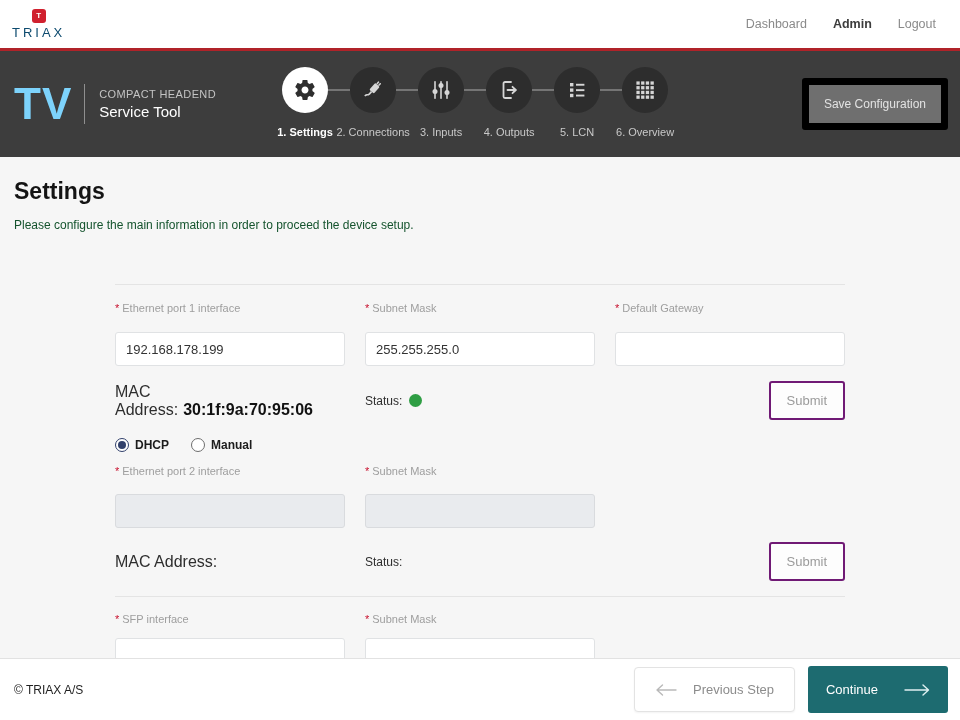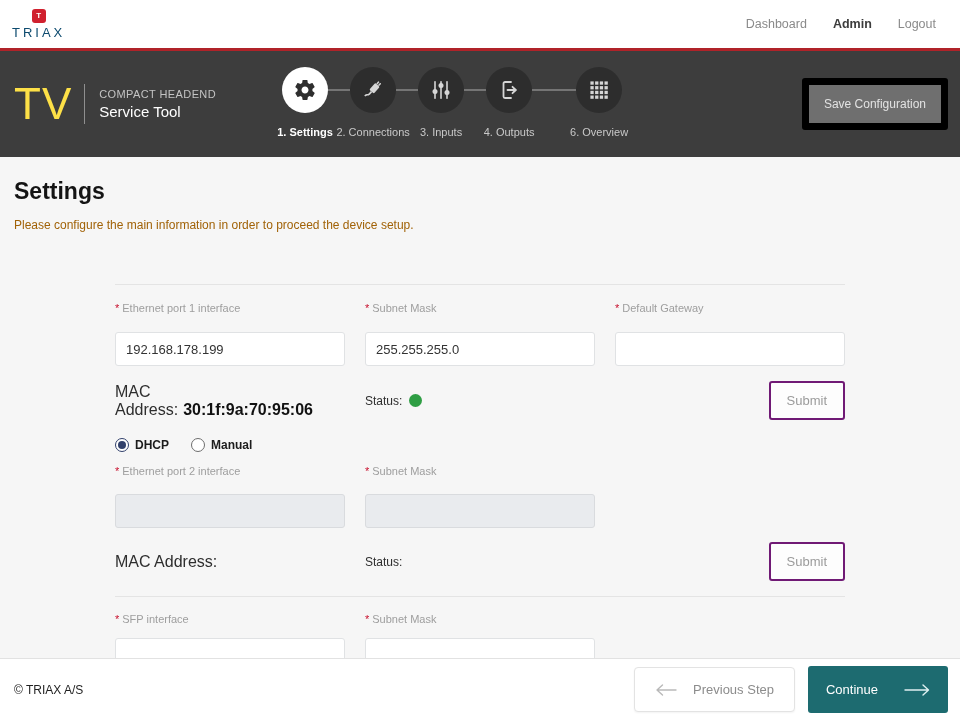--- a/index.html
+++ b/index.html
@@ -27,21 +27,21 @@
   .topnav { display:flex; gap:26px; align-items:center;margin-left:17px; }
   .topnav a { text-decoration:none; font-size:12.5px; color:#8a8a8a; cursor:pointer; }
   .topnav a.active { color:#3c3c3c; font-weight:bold; }
   .red-line { height:3px; background:#b02329; }
   
   .header {
     height:106px; background:#3d3d3d;
     display:flex; align-items:center; padding:0 12px 0 14px;
   }
   .brand { display:flex; align-items:center; }
-  .brand-tv { font-size:44px; font-weight:400; color:#fde047; line-height:1; letter-spacing:1px; }
+  .brand-tv { font-size:44px; font-weight:700; color:#7dd3fc; line-height:1; letter-spacing:1px; }
   .brand-sep { width:1px; height:40px; background:#8f8f8f; margin:0 14px 0 12px; }
   .brand-sub1 { font-size:11px; color:#c3c3c3; letter-spacing:.4px; margin-bottom:3px; }
   .brand-sub2 { font-size:15px; color:#ffffff; font-weight:500; }
   .steps { display:flex; align-items:flex-start; align-self:flex-start; margin-top:16px; margin-left:66px; }
   .step { display:flex; flex-direction:column; align-items:center; width:46px; cursor:pointer; }
   .step-circle {
     width:46px; height:46px; border-radius:50%; background:#2d2d2d;
     display:flex; align-items:center; justify-content:center;
   }
   .step.active .step-circle { background:#ffffff; }
@@ -54,21 +54,21 @@
   .step-connector { width:22px; height:2px; background:#757575; margin-top:22px; }
   .save-btn {
     margin-left:auto; align-self:center;
     background:#6f6f6f; color:#e2e2e2; border:7px solid #000000;
     font-size:12px; padding:12px 15px; border-radius:3px; cursor:pointer;
     font-family:inherit;
   }
   
   .main { height:501px; overflow:hidden; }
   .page-title { font-size:23px; font-weight:bold; color:#141414; margin:21px 0 0 14px; }
-  .page-subtitle { font-size:12px; color:#a16207; margin:13px 0 0 14px; }
+  .page-subtitle { font-size:12px; color:#14532d; margin:13px 0 0 14px; }
   .form-wrap { width:730px; margin:52px auto 0; border-top:1px solid #e4e4e4; }
   .grid3 { display:grid; grid-template-columns:repeat(3,230px); column-gap:20px; }
   .field-label { font-size:11px; color:#9e9e9e; padding-top:17px; }
   .req { color:#c8102e; margin-right:3px; font-size:11px; }
   .inputs-row { margin-top:18px; }
   .text-input {
     width:100%; height:34px; border:1px solid #e0e2e4; border-radius:3px;
     background:#ffffff; padding:0 10px; font-size:13px; color:#333;
     font-family:inherit; outline:none;
   }
@@ -193,20 +193,35 @@
         <svg viewBox="0 0 24 24">
           <path class="step-icon-stroke" d="M14 4 H8 a1.5 1.5 0 0 0 -1.5 1.5 v13 a1.5 1.5 0 0 0 1.5 1.5 h6"></path>
           <line class="step-icon-stroke" x1="10.5" y1="12" x2="18.5" y2="12"></line>
           <polyline class="step-icon-stroke" points="15.5 8.8 18.8 12 15.5 15.2"></polyline>
         </svg>
       </div>
       <div class="step-label">4. Outputs</div>
     </div>
     <div class="step-connector"></div>
 
+    <div class="step">
+      <div class="step-circle">
+        <svg viewBox="0 0 24 24">
+          <g class="step-icon-fill">
+            <rect x="5" y="5" width="3.4" height="3.4"></rect>
+              <rect x="11" y="5.8" width="8.4" height="1.9"></rect>
+            <rect x="5" y="10.4" width="3.4" height="3.4"></rect>
+              <rect x="11" y="11.2" width="8.4" height="1.9"></rect>
+            <rect x="5" y="15.8" width="3.4" height="3.4"></rect>
+              <rect x="11" y="16.6" width="8.4" height="1.9"></rect>
+          </g>
+        </svg>
+      </div>
+      <div class="step-label">5. LCN</div>
+    </div>
     <div class="step-connector"></div>
 
     <div class="step">
       <div class="step-circle">
         <svg viewBox="0 0 24 24">
           <g class="step-icon-fill">
             <rect x="3.4" y="3.4" width="3.3" height="3.3"></rect>
               <rect x="8.1" y="3.4" width="3.3" height="3.3"></rect>
               <rect x="12.8" y="3.4" width="3.3" height="3.3"></rect>
               <rect x="17.5" y="3.4" width="3.3" height="3.3"></rect>

